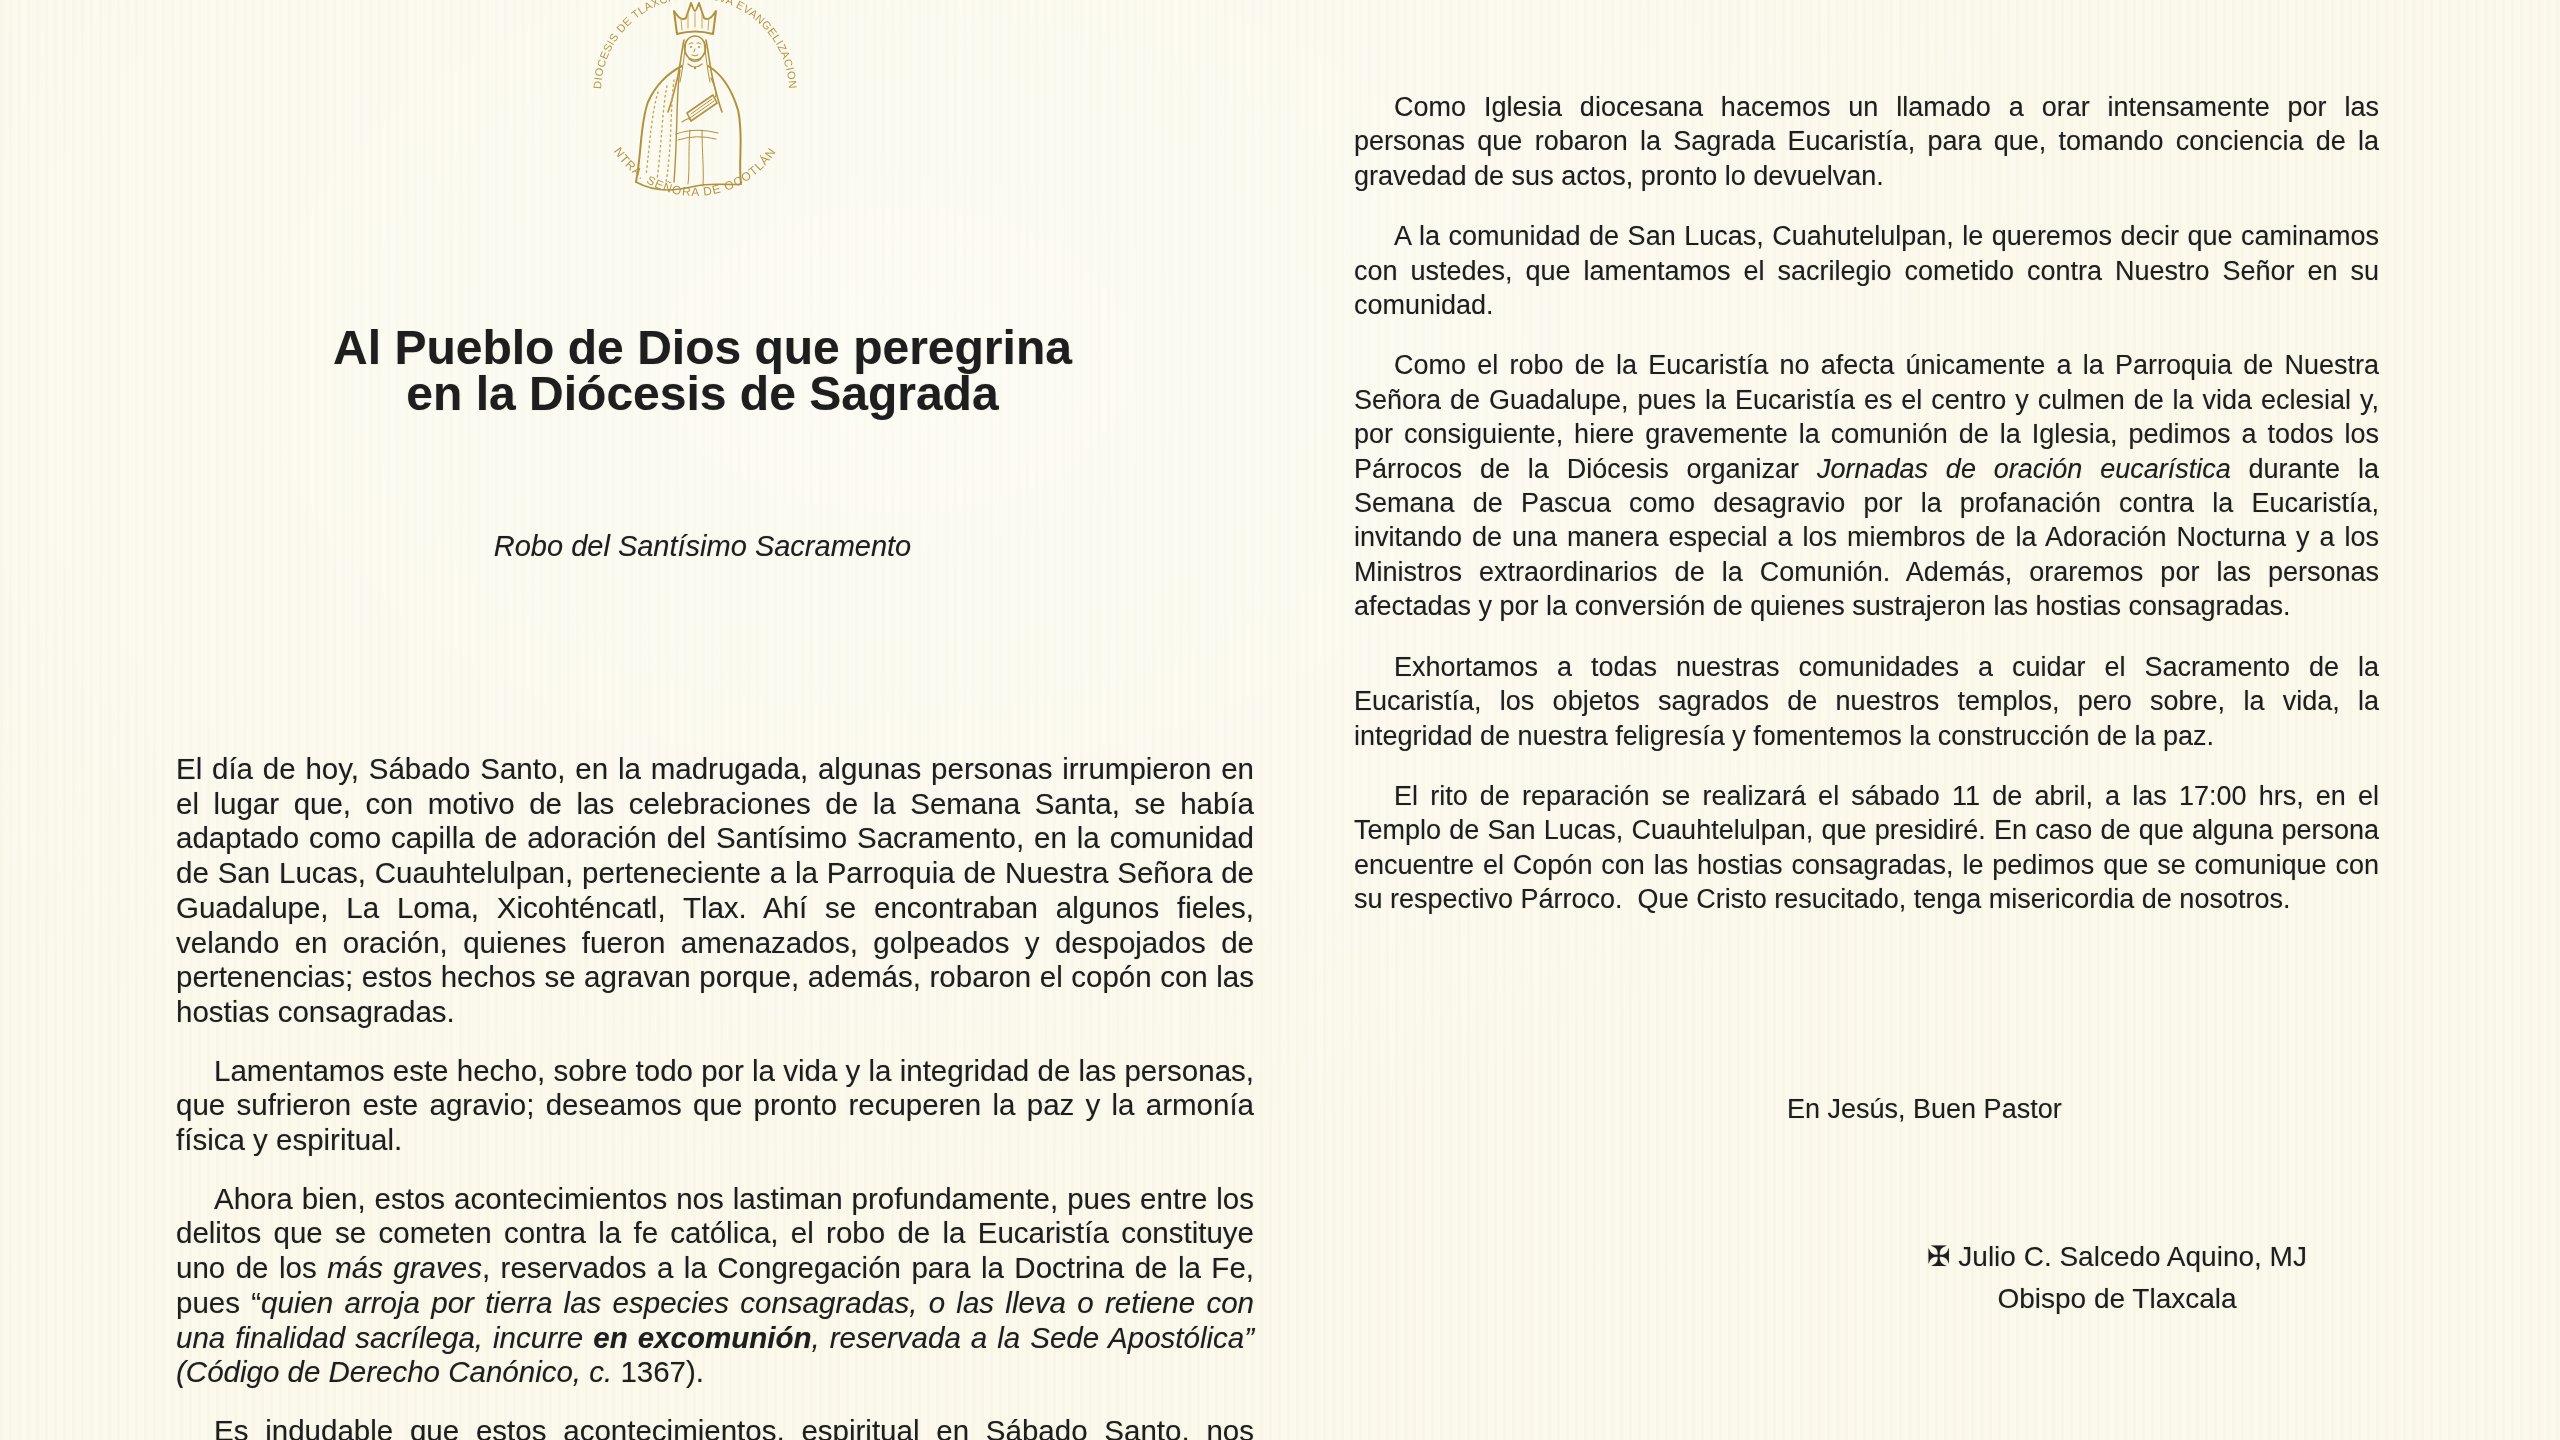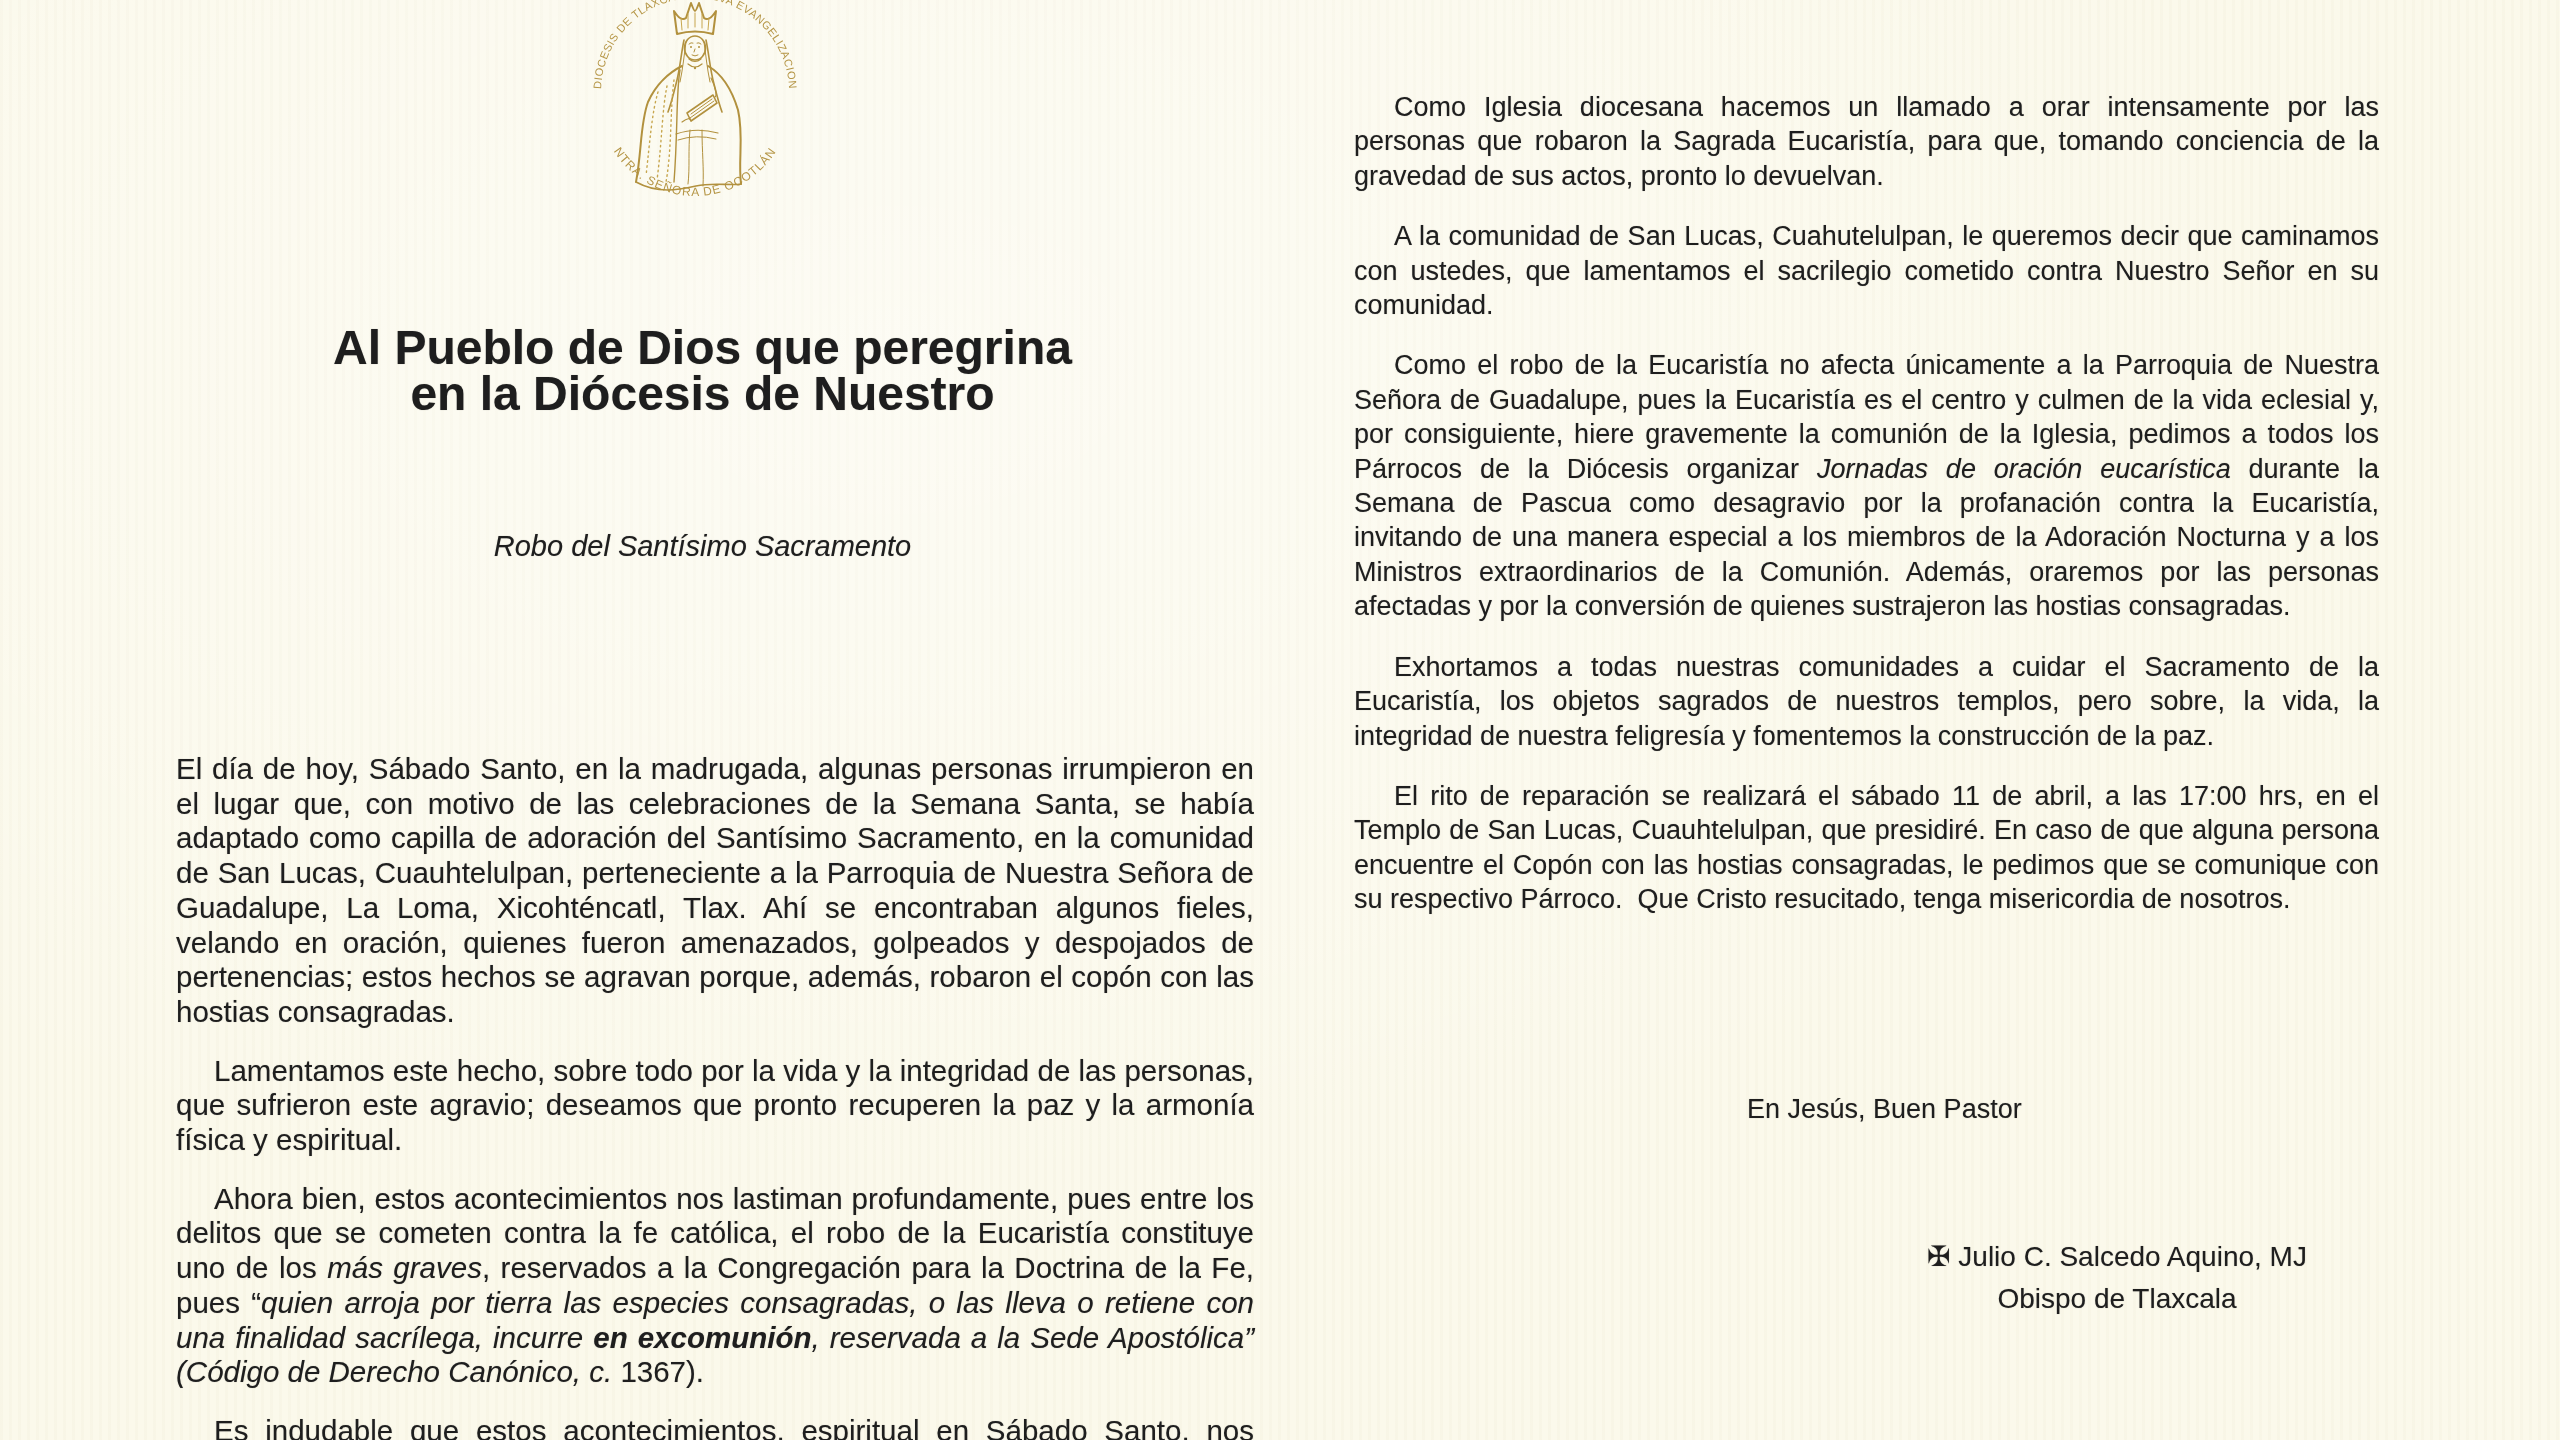--- a/index.html
+++ b/index.html
@@ -47,21 +47,21 @@
   .right-body p{margin-bottom:26px;text-indent:40px;}
 
   .italic{font-style:italic;}
   .bold-italic{font-style:italic;font-weight:bold;}
 
   .date-line{
     position:absolute;left:1348px;top:1005px;width:1037px;
     text-align:right;font-size:27px;line-height:34px;
   }
   .valediction{
-    position:absolute;left:1747px;top:1092px;
+    position:absolute;left:1787px;top:1092px;
     font-size:27px;line-height:34px;
   }
   .signature{
     position:absolute;left:1817px;top:1236px;width:600px;
     text-align:center;font-size:28px;line-height:42px;
   }
 </style>
 </head>
 <body>
 
@@ -122,21 +122,21 @@
       <path d="M104,122 Q112,116 113,121" stroke-width="1.2"></path>
       <path d="M98,134 Q118,127 140,133" stroke-width="1.2"></path>
       <path d="M100,140 Q118,134 138,139" stroke-width="1"></path>
       <path d="M112,130 C110,150 112,168 110,184" stroke-width="1"></path>
       <path d="M124,130 C124,152 126,168 125,186" stroke-width="1"></path>
     </g>
   </svg>
 
   <h1 class="title txt">
     <div>Al Pueblo de Dios que peregrina</div>
-    <div>en la Diócesis de Nuestro</div>
+    <div>en la Diócesis de Sagrada</div>
   </h1>
 
   <div class="subtitle txt">
     <div>Robo del Santísimo Sacramento</div>
   </div>
 
   <div class="body left-body txt">
       <p><span>El día de hoy, Sábado Santo, en la madrugada, algunas personas irrumpieron en el lugar que, con motivo de las celebraciones de la Semana Santa, se había adaptado como capilla de adoración del Santísimo Sacramento, en la comunidad de San Lucas, Cuauhtelulpan, perteneciente a la Parroquia de Nuestra Señora de Guadalupe, La Loma, Xicohténcatl, Tlax. Ahí se encontraban algunos fieles, velando en oración, quienes fueron amenazados, golpeados y despojados de pertenencias; estos hechos se agravan porque, además, robaron el copón con las hostias consagradas.</span></p>
       <p><span>Lamentamos este hecho, sobre todo por la vida y la integridad de las personas, que sufrieron este agravio; deseamos que pronto recuperen la paz y la armonía física y espiritual.</span></p>
       <p><span>Ahora bien, estos acontecimientos nos lastiman profundamente, pues entre los delitos que se cometen contra la fe católica, el robo de la Eucaristía constituye uno de los </span><span class="italic">más graves</span><span>, reservados a la Congregación para la Doctrina de la Fe, pues “</span><span class="italic">quien arroja por tierra las especies consagradas, o las lleva o retiene con una finalidad sacrílega, incurre </span><span class="bold-italic">en excomunión</span><span class="italic">, reservada a la Sede Apostólica”</span><span> </span><span class="italic">(Código de Derecho Canónico, c.</span><span> 1367).</span></p>

